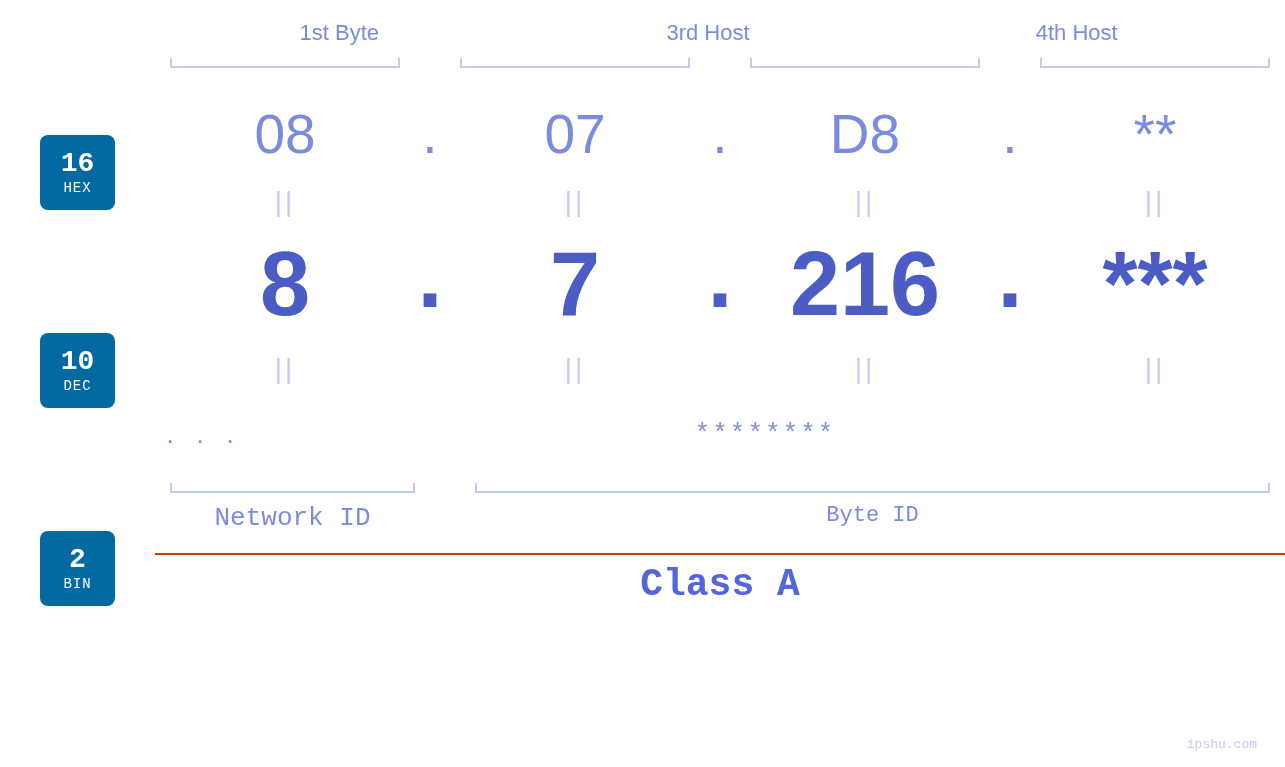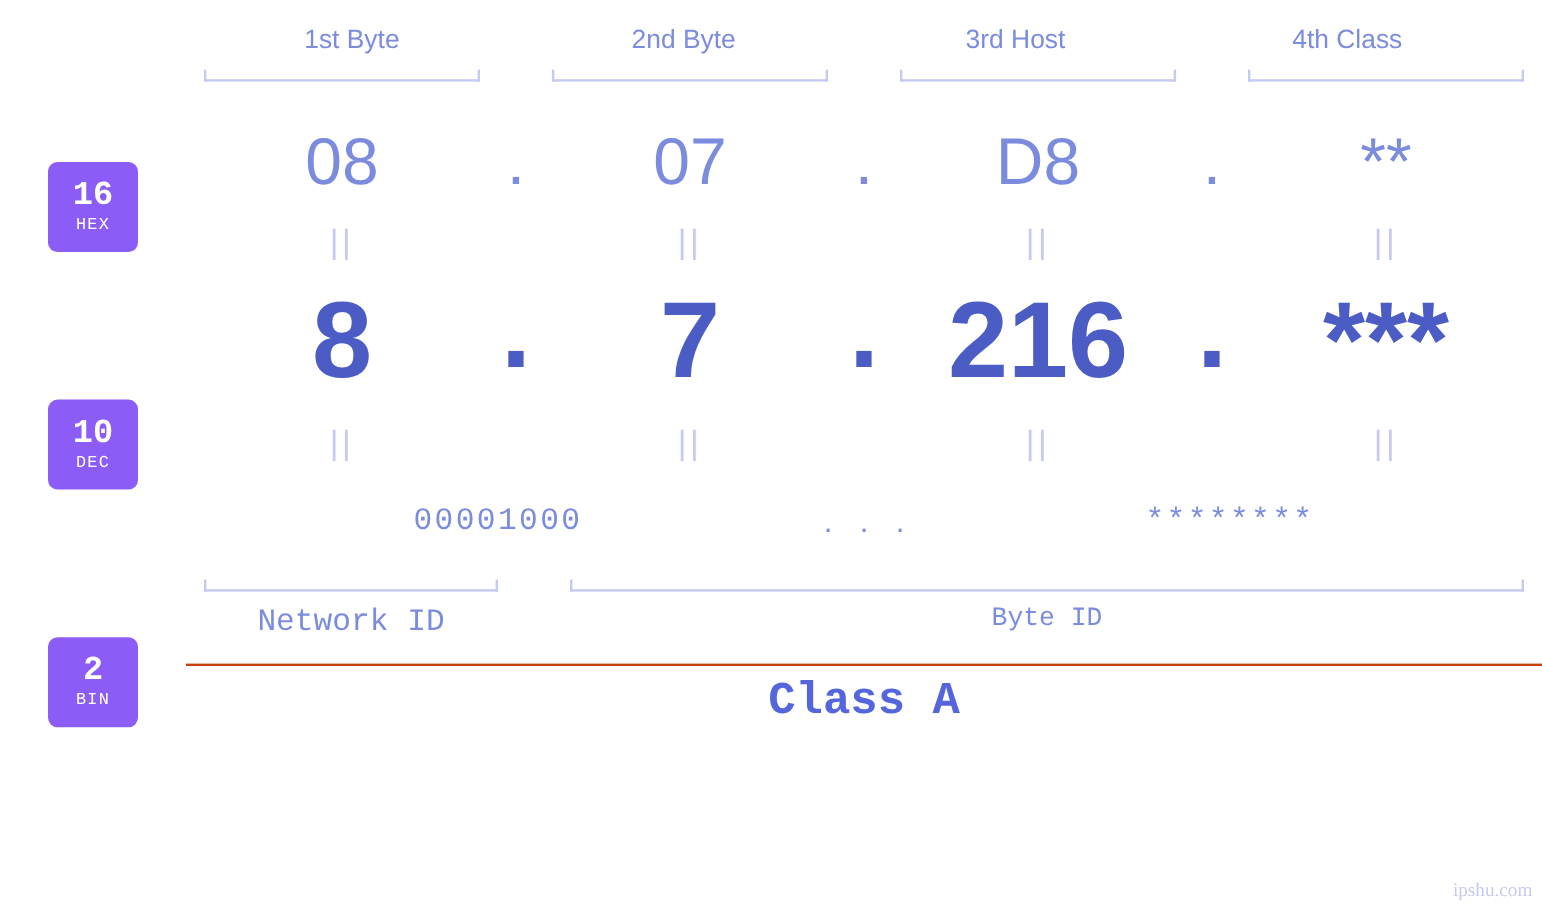--- a/index.html
+++ b/index.html
@@ -53,21 +53,21 @@
       display: flex;
       flex-direction: column;
       justify-content: space-around;
       align-items: center;
       padding: 20px 0 80px 0;
     }
 
     .badge {
       width: 75px;
       height: 75px;
-      background: #8b5cf6;
+      background: #0369a1;
       border-radius: 8px;
       display: flex;
       flex-direction: column;
       align-items: center;
       justify-content: center;
       color: white;
     }
 
     .badge-number {
       font-size: 28px;
@@ -257,42 +257,41 @@
       color: #5566dd;
       font-size: 38px;
       font-family: 'Courier New', Courier, monospace;
       font-weight: bold;
     }
 
     
     .watermark {
       position: absolute;
       bottom: 15px;
-      right: 8px;
+      right: 28px;
       color: #c5caf0;
-      font-size: 16px;
-      font-family: Liberation Serif, serif;
+      font-size: 13px;
+      font-family: Liberation Mono, monospace;
     }
 
     
     .eq-sep-placeholder {
       width: 30px;
     }
 
   </style>
 </head>
 <body>
 
 <div class="container">
 
   <div class="byte-headers">
     <div class="byte-header">1st Byte</div>
-    <div class="byte-header">2nd Byte</div>
     <div class="byte-header">3rd Host</div>
-    <div class="byte-header">4th Class</div>
+    <div class="byte-header">4th Host</div>
   </div>
 
   <div class="main-area">
 
     <div class="badges-col">
       <div class="badge">
         <span class="badge-number">16</span>
         <span class="badge-label">HEX</span>
       </div>
       <div class="badge">
@@ -359,21 +358,20 @@
         <div class="eq-cell">||</div>
         <div class="eq-sep-placeholder"></div>
         <div class="eq-cell">||</div>
         <div class="eq-sep-placeholder"></div>
         <div class="eq-cell">||</div>
         <div class="eq-sep-placeholder"></div>
         <div class="eq-cell">||</div>
       </div>
 
       <div class="data-row bin-row">
-        <div class="cell-value">00001000</div>
         <div class="sep">.</div>
         <div class="sep">.</div>
         <div class="sep">.</div>
         <div class="cell-value">********</div>
       </div>
 
       <div style="display:flex; height:20px; margin-top:4px;">
 
         <div style="flex:1; position:relative;">
           <div style="position:absolute; bottom:5px; left:15px; right:15px; height:2px; background:#c5caf0;">

